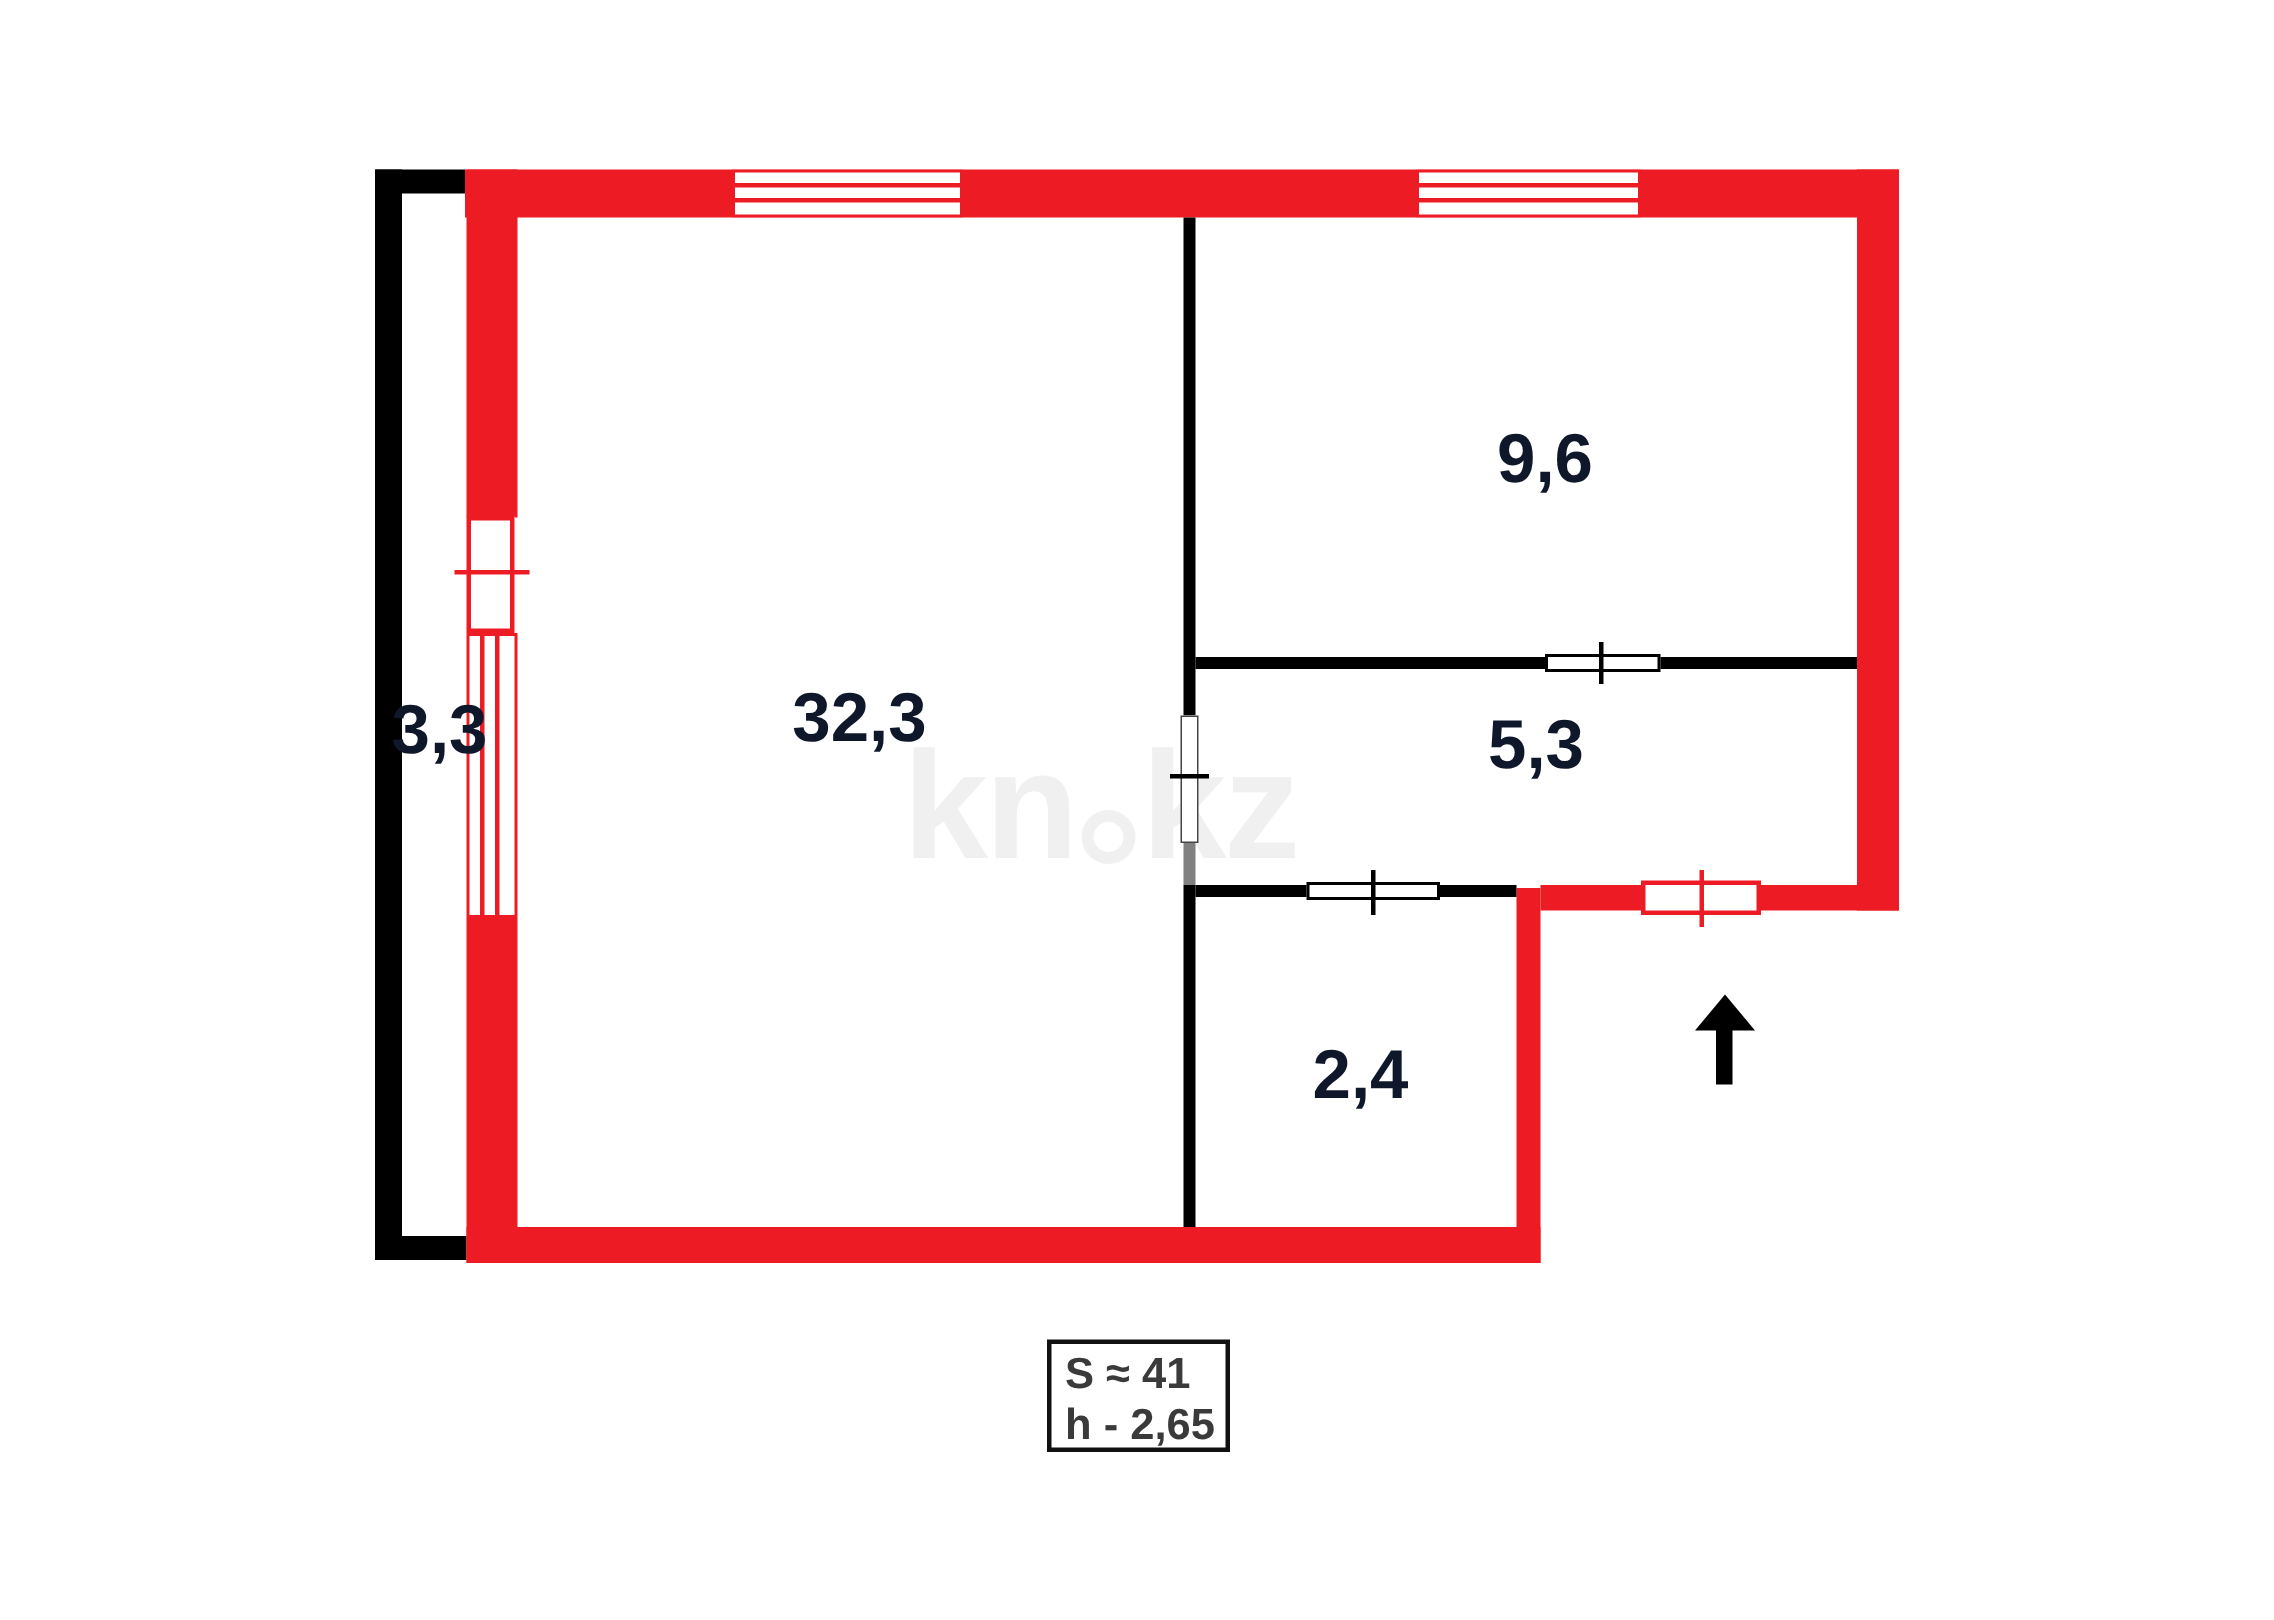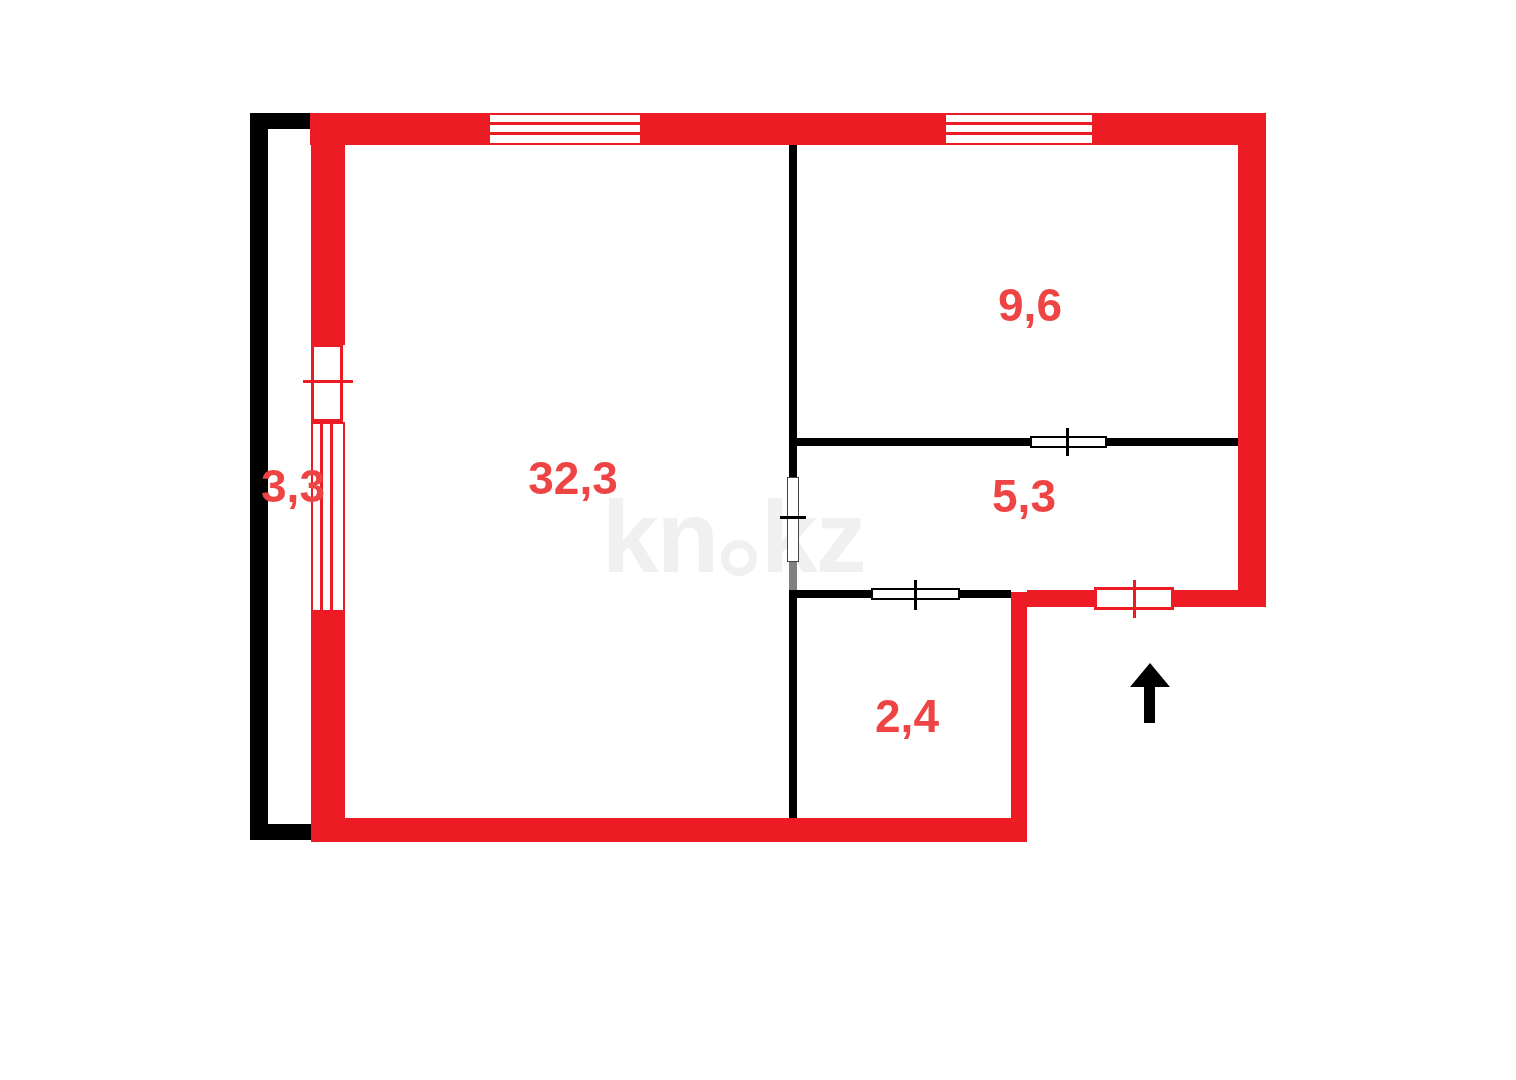--- a/index.html
+++ b/index.html
@@ -23,21 +23,21 @@
   .window-v::before{left:7px;}
   .window-v::after{left:17px;}
 
   .door-red{background:#ffffff;border:3px solid #ed1c24;box-sizing:border-box;}
   .door-blk{background:#ffffff;border:2px solid #000000;box-sizing:border-box;}
   .gap-blk{background:#ffffff;border:1px solid #444444;box-sizing:border-box;}
 
   .tick-red{background:#ed1c24;}
   .tick-blk{background:#000000;}
 
-  .room-label{color:#ef4444;font-size:46px;font-weight:700;transform:translate(-50%,-50%);white-space:nowrap;}
+  .room-label{color:#0f172a;font-size:46px;font-weight:700;transform:translate(-50%,-50%);white-space:nowrap;}
 
   #watermark{left:602px;top:498px;display:flex;align-items:flex-end;color:#f0f0f0;
              font-size:102px;font-weight:700;line-height:0.78;letter-spacing:-2px;user-select:none;}
   #watermark .ring{width:20px;height:20px;border:8px solid #f0f0f0;border-radius:50%;margin:0 4px 2px 4px;}
 
   #infobox{left:698px;top:893px;width:122px;height:75px;border:3px solid #111111;box-sizing:border-box;
            padding:3px 0 0 9px;color:#3a3a3a;font-size:29px;font-weight:700;line-height:34px;white-space:nowrap;}
 
   .arrow-head{width:0;height:0;border-left:20px solid transparent;border-right:20px solid transparent;
               border-bottom:24px solid #000000;}
@@ -94,14 +94,18 @@
   <div class="abs room-label" style="left:573px;top:478px;">32,3</div>
   <div class="abs room-label" style="left:1030px;top:305px;">9,6</div>
   <div class="abs room-label" style="left:1024px;top:496px;">5,3</div>
   <div class="abs room-label" style="left:907px;top:716px;">2,4</div>
 
   <div class="abs" style="left:1130px;top:663px;width:40px;height:60px;">
     <div class="arrow-head abs" style="left:0;top:0;"></div>
     <div class="arrow-shaft abs" style="left:14px;top:22px;height:38px;"></div>
   </div>
 
+  <div id="infobox" class="abs">
+    <div>S ≈ 41</div>
+    <div>h - 2,65</div>
+  </div>
 
 </div>
 
 </body></html>

